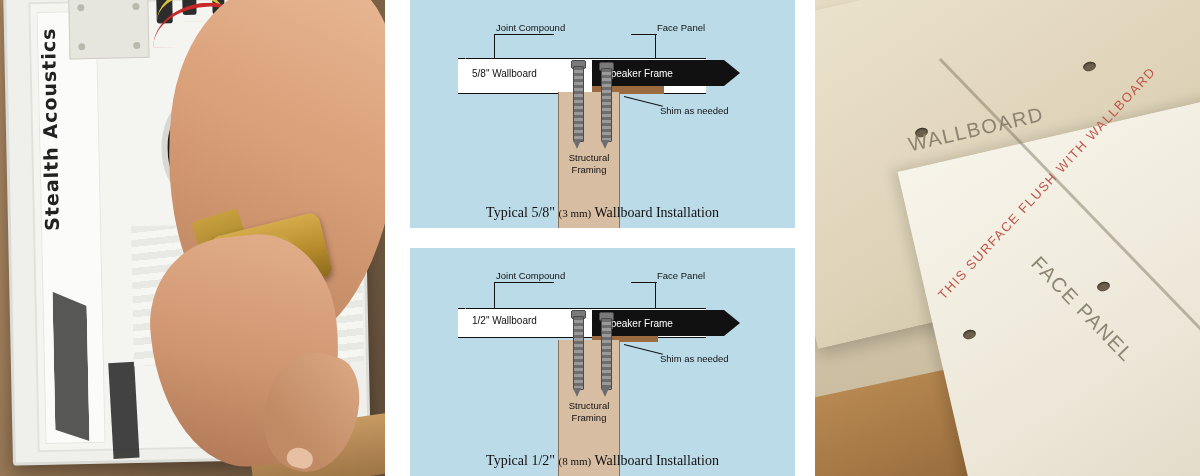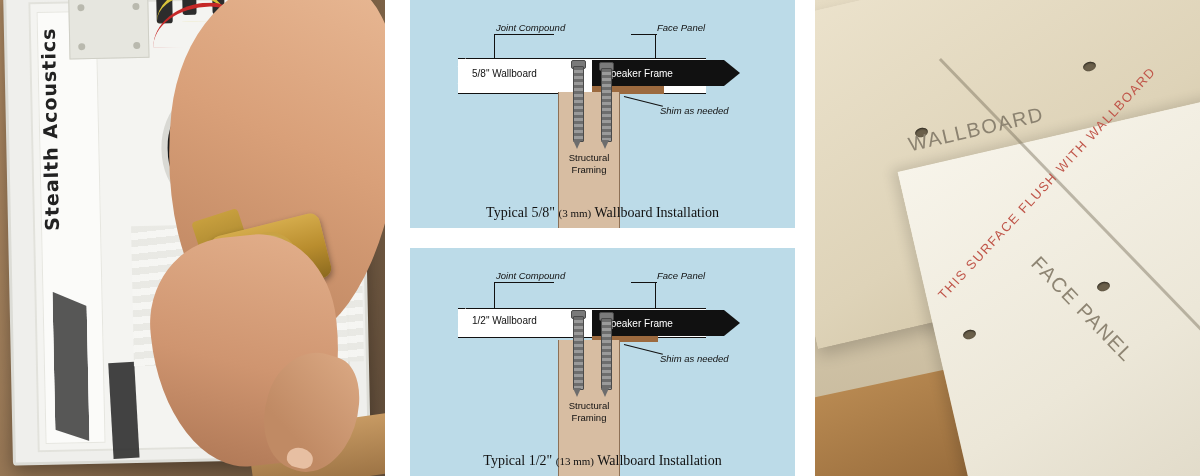--- a/index.html
+++ b/index.html
@@ -226,21 +226,20 @@
     color: #111;
   }
   #diagram-top { top: 0; }
   #diagram-bottom { top: 248px; height: 228px; }
   .dg-label {
     position: absolute;
     font-family: "Liberation Sans", sans-serif;
     font-size: 9.5px;
     color: #111;
     white-space: nowrap;
-    font-style: italic;
   }
   .leader {
     position: absolute;
     background: #111;
   }
   
   .wallboard {
     position: absolute;
     left: 48px;
     width: 248px;
@@ -534,21 +533,21 @@
 
       <div class="screw-head" style="left:161px; top:62px;"></div>
       <div class="screw" style="left:163px; top:68px; height:72px;"></div>
       <div class="screw-tip" style="left:163px; top:140px;"></div>
 
       <div class="screw-head" style="left:189px; top:64px;"></div>
       <div class="screw" style="left:191px; top:70px; height:70px;"></div>
       <div class="screw-tip" style="left:191px; top:140px;"></div>
 
       <div class="caption" style="top:205px;">
-        <span>Typical 1/2" </span><span class="mm">(13 mm)</span><span> Wallboard Installation</span>
+        <span>Typical 1/2" </span><span class="mm">(8 mm)</span><span> Wallboard Installation</span>
       </div>
     </div>
   </div>
 
   <div class="panel-right">
     <div class="r-bg"></div>
     <div class="r-wood2"></div>
     <div class="r-wood"></div>
     <div class="r-wallboard"></div>
     <div class="r-facepanel"></div>

